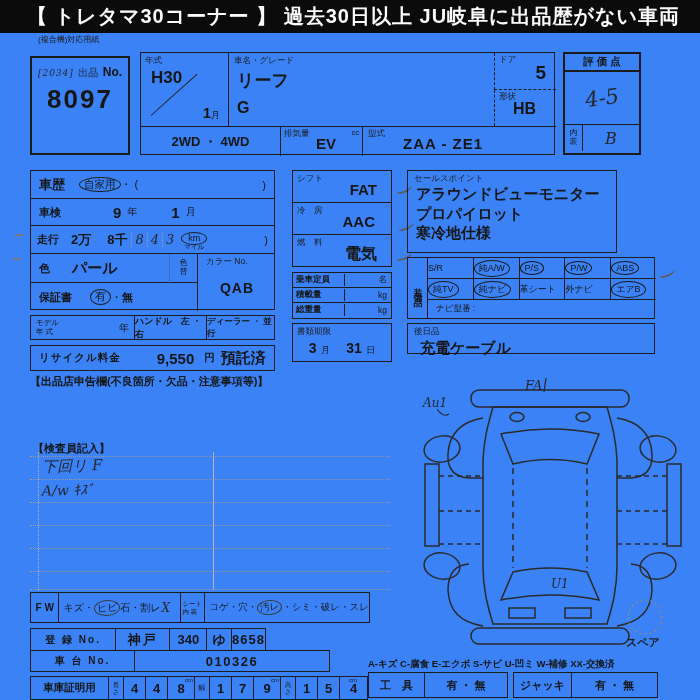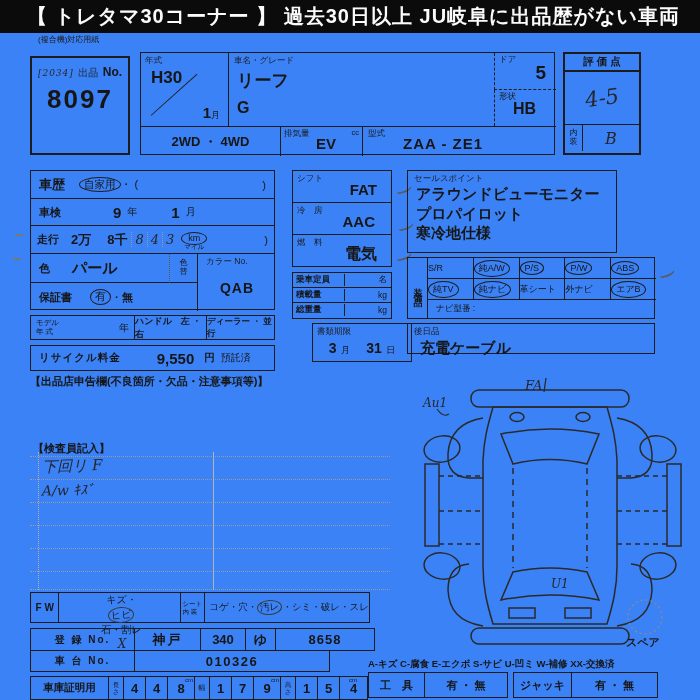--- a/index.html
+++ b/index.html
@@ -175,21 +175,21 @@
     <div class="flx" style="height:15px;border-bottom:1.2px solid #1c1c1c;">
       <span class="sep val" style="width:52px;font-size:8.5px;padding-left:3px;">積載量</span>
       <span style="flex:1;text-align:right;font-size:8.5px;padding-right:4px;">kg</span>
     </div>
     <div class="flx" style="height:14px;">
       <span class="sep val" style="width:52px;font-size:8.5px;padding-left:3px;">総重量</span>
       <span style="flex:1;text-align:right;font-size:8.5px;padding-right:4px;">kg</span>
     </div>
   </div>
 
-  <div class="bx" style="left:292px;top:323px;width:100px;height:39px;margin-left:20px;">
+  <div class="bx" style="left:292px;top:323px;width:100px;height:39px;">
     <span class="lbl r" style="left:4px;top:3px;">書類期限</span>
     <div class="r" style="left:0;top:15px;width:100%;text-align:center;">
       <span class="val" style="font-size:14px;">3</span>
       <span style="font-size:9px;">月</span>
       <span class="val" style="font-size:14px;margin-left:12px;">31</span>
       <span style="font-size:9px;">日</span>
     </div>
   </div>
 
   <div class="bx" style="left:407px;top:170px;width:210px;height:83px;">
@@ -256,21 +256,21 @@
       <div class="ctr sep" style="width:72px;height:100%;font-size:9px;font-weight:bold;">ハンドル　左 ・ 右</div>
       <div class="ctr" style="flex:1;height:100%;font-size:8.5px;font-weight:bold;">ディーラー ・ 並行</div>
     </div>
   </div>
 
   <div class="bx" style="left:30px;top:345px;width:245px;height:26px;">
     <div class="flx" style="height:100%;padding:0 8px;">
       <span style="font-size:10.5px;font-weight:bold;letter-spacing:1px;">リサイクル料金</span>
       <span class="val" style="margin-left:36px;font-size:15px;">9,550</span>
       <span style="margin-left:10px;font-size:10.5px;font-weight:bold;">円</span>
-      <span style="margin-left:6px;font-size:10px;font-weight:normal;">預託済</span>
+      <span style="margin-left:6px;font-size:15px;font-weight:bold;">預託済</span>
     </div>
   </div>
 
   <div class="r val" style="left:30px;top:374px;font-size:11px;">【出品店申告欄(不良箇所・欠品・注意事項等)】</div>
 
   <div class="r val" style="left:33px;top:441px;font-size:11px;">【検査員記入】</div>
   <div class="r" style="left:30px;top:452px;width:360px;height:138px;">
     <div class="dotline" style="left:0;top:4px;width:360px;"></div>
     <div class="dotline" style="left:0;top:27px;width:360px;"></div>
     <div class="dotline" style="left:0;top:50px;width:360px;"></div>
@@ -333,37 +333,37 @@
       <path d="M24,33 q6,9 12,5" stroke="#2a2a2a" stroke-width="1.1" fill="none"></path>
       <text x="138" y="212" font-size="12" font-style="italic" fill="#26262b">U1</text>
       <circle cx="232" cy="241" r="17" stroke="#8a8a8a" stroke-width="1.3" fill="none" stroke-dasharray="2,3"></circle>
       <text x="213" y="270" font-size="11" font-weight="bold" fill="#1b1b1b" font-family="Liberation Sans, sans-serif">スペア</text>
     </g>
   </svg>
 
   <div class="bx" style="left:30px;top:592px;width:340px;height:31px;">
     <div class="flx" style="height:100%;">
       <div class="ctr sep" style="width:30px;height:100%;font-size:10px;font-weight:bold;">F W</div>
-      <div class="flx" style="width:127px;height:100%;padding-left:4px;font-size:10px;white-space:nowrap;flex-direction:column;">
+      <div class="flx" style="width:127px;height:100%;padding-left:4px;font-size:10px;white-space:nowrap;">
         <span>キズ・</span>
           <span class="hoval">ヒビ</span>
           <span>石・割レ</span>
           <span class="hand" style="font-size:12px;margin-left:1px;">X</span>
       </div>
       <div class="ctr pre" style="width:27px;height:100%;border-left:1.4px solid #1c1c1c;border-right:1.4px solid #1c1c1c;font-size:6.5px;line-height:1.15;">シート
 内 装</div>
       <div class="flx" style="flex:1;height:100%;padding-left:4px;font-size:9.5px;white-space:nowrap;">
         <span>コゲ・穴・</span>
           <span class="hoval">汚レ</span>
           <span>・シミ・破レ・スレ</span>
       </div>
     </div>
   </div>
 
-  <div class="bx" style="left:30px;top:628px;width:345px;height:23px;">
+  <div class="bx" style="left:30px;top:628px;width:236px;height:23px;">
     <div class="flx" style="height:100%;">
       <div class="ctr sep" style="width:104px;height:100%;font-size:10px;font-weight:bold;letter-spacing:2px;">登 録 No.</div>
       <div class="ctr sep val" style="width:66px;height:100%;font-size:13px;letter-spacing:2px;">神戸</div>
       <div class="ctr sep val" style="width:45px;height:100%;font-size:13px;">340</div>
       <div class="ctr sep val" style="width:30px;height:100%;font-size:13px;">ゆ</div>
       <div class="ctr val" style="flex:1;height:100%;font-size:13px;letter-spacing:1px;">8658</div>
     </div>
   </div>
 
   <div class="bx" style="left:30px;top:650px;width:300px;height:22px;">

